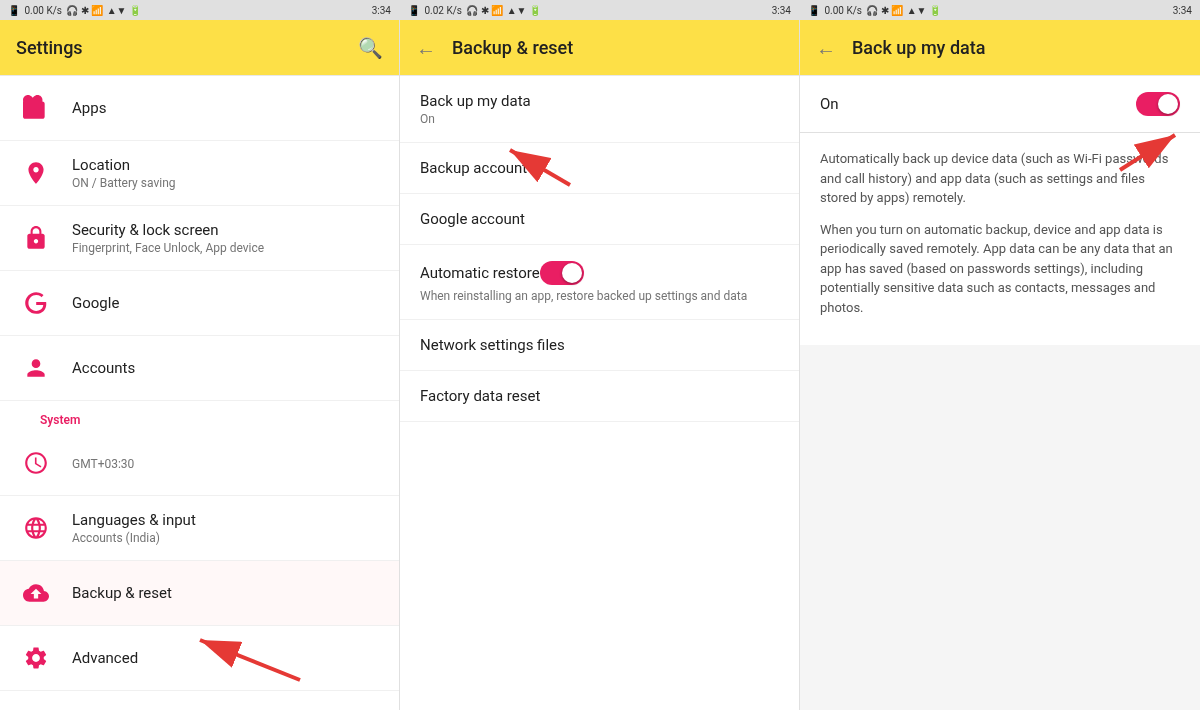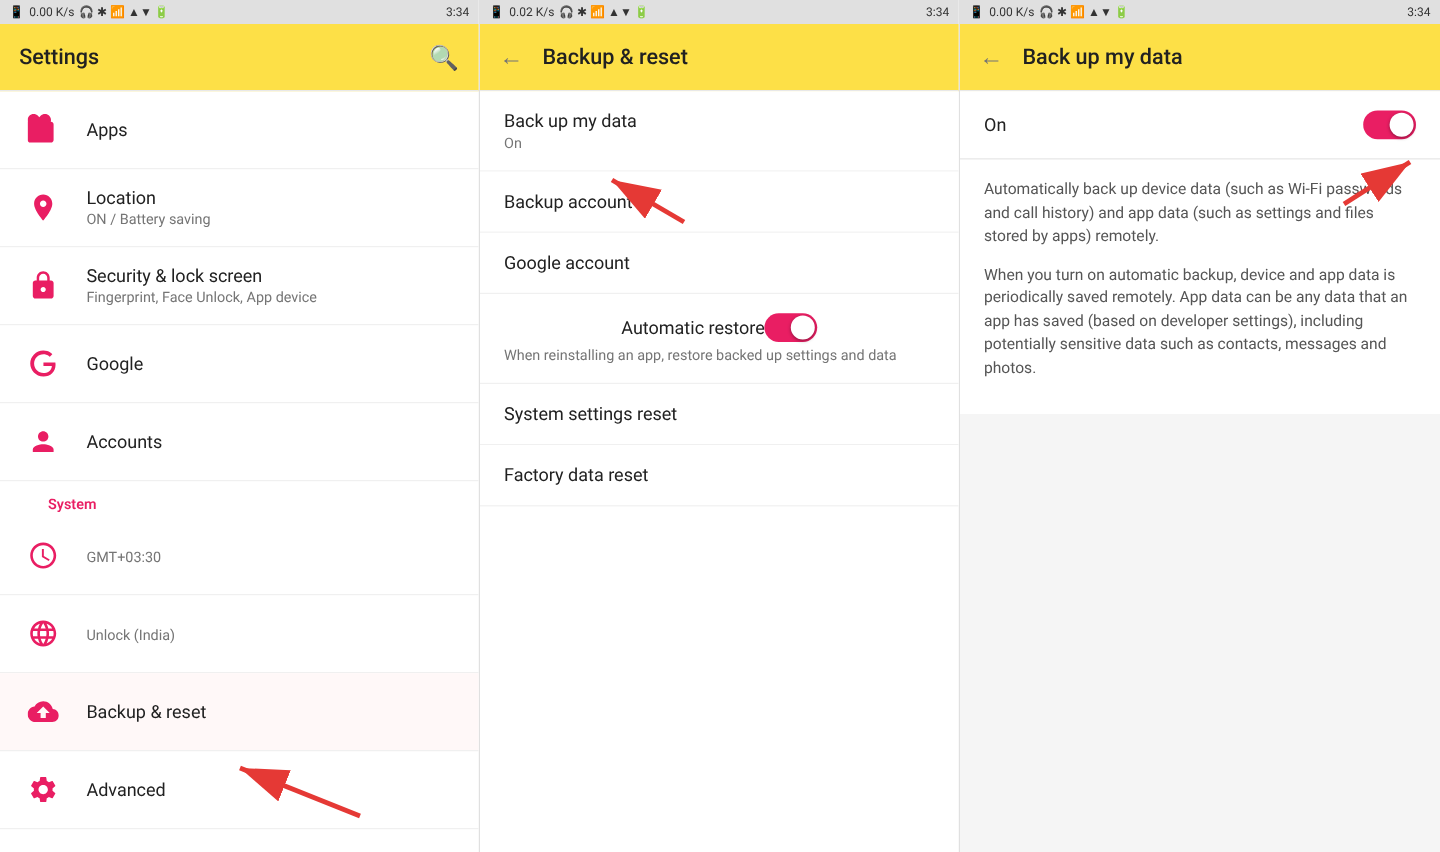--- a/index.html
+++ b/index.html
@@ -143,21 +143,21 @@
       flex-direction: column;
       padding: 16px 20px;
       cursor: pointer;
       border-bottom: 1px solid #f0f0f0;
       background: #fff;
     }
 
     .menu-item-row {
       display: flex;
       align-items: center;
-      justify-content: center;
+      justify-content: flex-start;
     }
 
     
     .toggle {
       width: 44px;
       height: 24px;
       border-radius: 12px;
       background: #e91e63;
       position: relative;
       flex-shrink: 0;
@@ -318,21 +318,22 @@
         </div>
       </div>
 
       <div class="settings-item">
         <div class="settings-item-icon">
           <svg viewBox="0 0 24 24" fill="#e91e63">
               <path d="M11.99 2C6.47 2 2 6.48 2 12s4.47 10 9.99 10C17.52 22 22 17.52 22 12S17.52 2 11.99 2zm6.93 6h-2.95c-.32-1.25-.78-2.45-1.38-3.56 1.84.63 3.37 1.91 4.33 3.56zM12 4.04c.83 1.2 1.48 2.53 1.91 3.96h-3.82c.43-1.43 1.08-2.76 1.91-3.96zM4.26 14C4.1 13.36 4 12.69 4 12s.1-1.36.26-2h3.38c-.08.66-.14 1.32-.14 2 0 .68.06 1.34.14 2H4.26zm.82 2h2.95c.32 1.25.78 2.45 1.38 3.56-1.84-.63-3.37-1.9-4.33-3.56zm2.95-8H5.08c.96-1.66 2.49-2.93 4.33-3.56C8.81 5.55 8.35 6.75 8.03 8zM12 19.96c-.83-1.2-1.48-2.53-1.91-3.96h3.82c-.43 1.43-1.08 2.76-1.91 3.96zM14.34 14H9.66c-.09-.66-.16-1.32-.16-2 0-.68.07-1.35.16-2h4.68c.09.65.16 1.32.16 2 0 .68-.07 1.34-.16 2zm.25 5.56c.6-1.11 1.06-2.31 1.38-3.56h2.95c-.96 1.65-2.49 2.93-4.33 3.56zM16.36 14c.08-.66.14-1.32.14-2 0-.68-.06-1.34-.14-2h3.38c.16.64.26 1.31.26 2s-.1 1.36-.26 2h-3.38z"></path>
             </svg>
         </div>
         <div class="settings-item-text">
-          <div class="settings-item-subtitle">Unlock (India)</div>
+          <div class="settings-item-title">Languages &amp; input</div>
+          <div class="settings-item-subtitle">Accounts (India)</div>
         </div>
       </div>
 
       <div class="settings-item" style="background:#fff8f8;">
         <div class="settings-item-icon">
           <svg viewBox="0 0 24 24" fill="#e91e63">
               <path d="M19.35 10.04C18.67 6.59 15.64 4 12 4 9.11 4 6.6 5.64 5.35 8.04 2.34 8.36 0 10.91 0 14c0 3.31 2.69 6 6 6h13c2.76 0 5-2.24 5-5 0-2.64-2.05-4.78-4.65-4.96zM14 13v4h-4v-4H7l5-5 5 5h-3z"></path>
             </svg>
         </div>
         <div class="settings-item-text">
@@ -385,21 +386,21 @@
 
       <div class="menu-item">
         <div class="menu-item-row">
           <div class="settings-item-title">Automatic restore</div>
           <div class="toggle"></div>
         </div>
         <div class="settings-item-subtitle" style="margin-top:4px;">When reinstalling an app, restore backed up settings and data</div>
       </div>
 
       <div class="menu-item">
-        <div class="settings-item-title">System settings reset</div>
+        <div class="settings-item-title">Network settings files</div>
       </div>
 
       <div class="menu-item">
         <div class="settings-item-title">Factory data reset</div>
       </div>
     </div>
   </div>
 
   <div class="panel panel-3">
     <div class="status-bar">
@@ -416,21 +417,21 @@
       <span class="back-arrow">←</span>
       <span class="top-bar-title">Back up my data</span>
     </div>
     <div class="panel-3-content">
       <div class="on-row">
         <span class="on-label">On</span>
         <div class="toggle"></div>
       </div>
       <div class="description-box">
         <p class="description-text">Automatically back up device data (such as Wi-Fi passwords and call history) and app data (such as settings and files stored by apps) remotely.</p>
-        <p class="description-text">When you turn on automatic backup, device and app data is periodically saved remotely. App data can be any data that an app has saved (based on developer settings), including potentially sensitive data such as contacts, messages and photos.</p>
+        <p class="description-text">When you turn on automatic backup, device and app data is periodically saved remotely. App data can be any data that an app has saved (based on passwords settings), including potentially sensitive data such as contacts, messages and photos.</p>
       </div>
     </div>
   </div>
 
   <svg class="arrow-svg" width="1200" height="690" viewBox="0 0 1200 690" style="top:20px; left:0;">
 
     <defs>
       <marker id="arrowhead1" markerWidth="10" markerHeight="7" refX="10" refY="3.5" orient="auto">
         <polygon points="0 0, 10 3.5, 0 7" fill="#e53935"></polygon>
       </marker>

